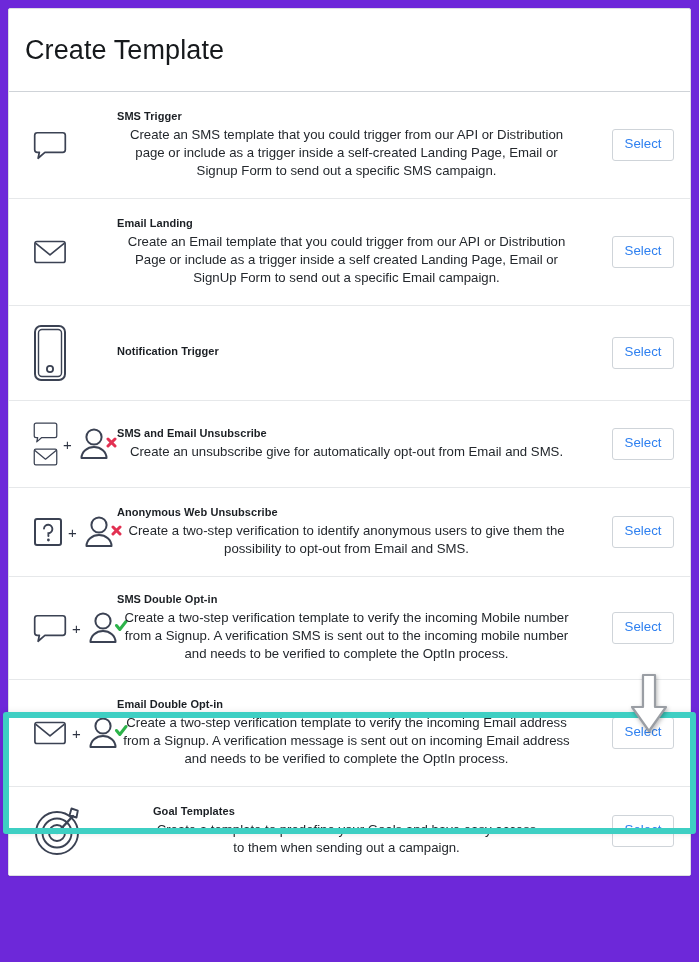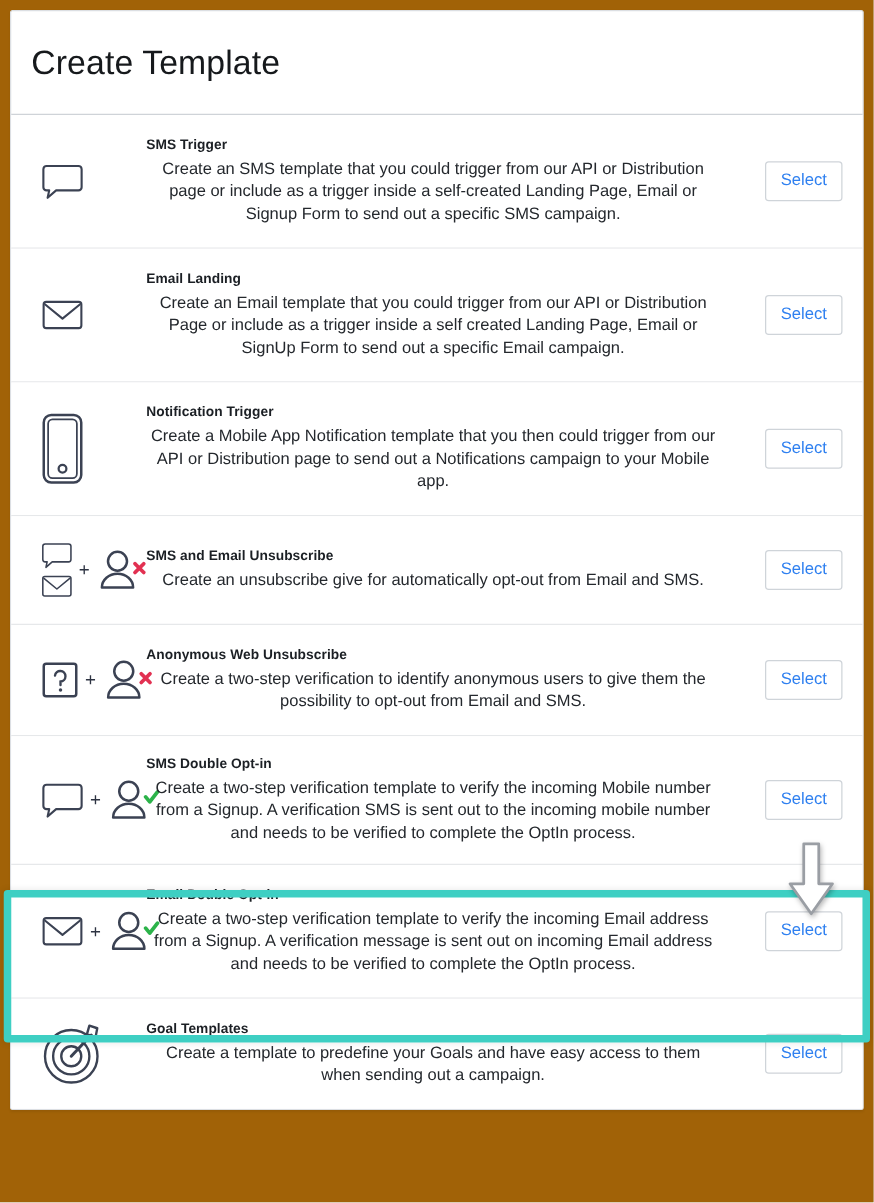--- a/index.html
+++ b/index.html
@@ -6,21 +6,21 @@
   html, body {
     margin: 0; padding: 0;
     width: 699px; height: 962px;
     background: #eceff3;
     font-family: "Liberation Sans", sans-serif;
     -webkit-font-smoothing: antialiased;
   }
   #root {
     position: relative;
     width: 699px; height: 962px;
-    background: #a16207;
+    background: #6d28d9;
     overflow: hidden;
   }
 
   .card {
     position: absolute;
     left: 8px; top: 8px;
     width: 683px;
     background: #ffffff;
     border: 1px solid #dcdfe3;
     border-radius: 2px;
@@ -44,21 +44,21 @@
   .rows { display: block; }
 
   .row {
     position: relative;
     display: flex;
     align-items: center;
     border-bottom: 1px solid #e6e8ea;
     padding: 0 16px 0 14px;
     background: #fff;
   }
-  .row:last-child { border-bottom: none; }
+  .row:last-child { border-bottom: none; gap: 36px; }
 
   .row-icon {
     width: 88px;
     min-width: 88px;
     display: flex;
     align-items: center;
     justify-content: flex-start;
     padding-left: 10px;
     color: #3b4253;
   }
@@ -206,21 +206,20 @@
                 <svg class="ic" viewBox="0 0 34 58" width="34" height="58">
                   <rect x="2" y="2" width="30" height="54" rx="6" fill="none" stroke="#3b4253" stroke-width="2"></rect>
                   <rect x="5.5" y="5.5" width="23" height="47" rx="3.5" fill="none" stroke="#3b4253" stroke-width="1.4"></rect>
                   <circle cx="17" cy="45" r="3.1" fill="none" stroke="#3b4253" stroke-width="1.8"></circle>
                 </svg>
               </span>
             </div>
           </div>
           <div class="row-body">
             <div class="row-title">Notification Trigger</div>
-            <div class="row-desc">Create a Mobile App Notification template that you then could trigger from our API or Distribution page to send out a Notifications campaign to your Mobile app.</div>
           </div>
           <div class="row-action">
             <button class="select-btn">Select</button>
           </div>
         </div>
         <div class="row" style="padding: 20px 16px 20px 14px;">
           <div class="row-icon">
             <div class="icon-combo">
               <div class="icon-stack">
                 <span>

